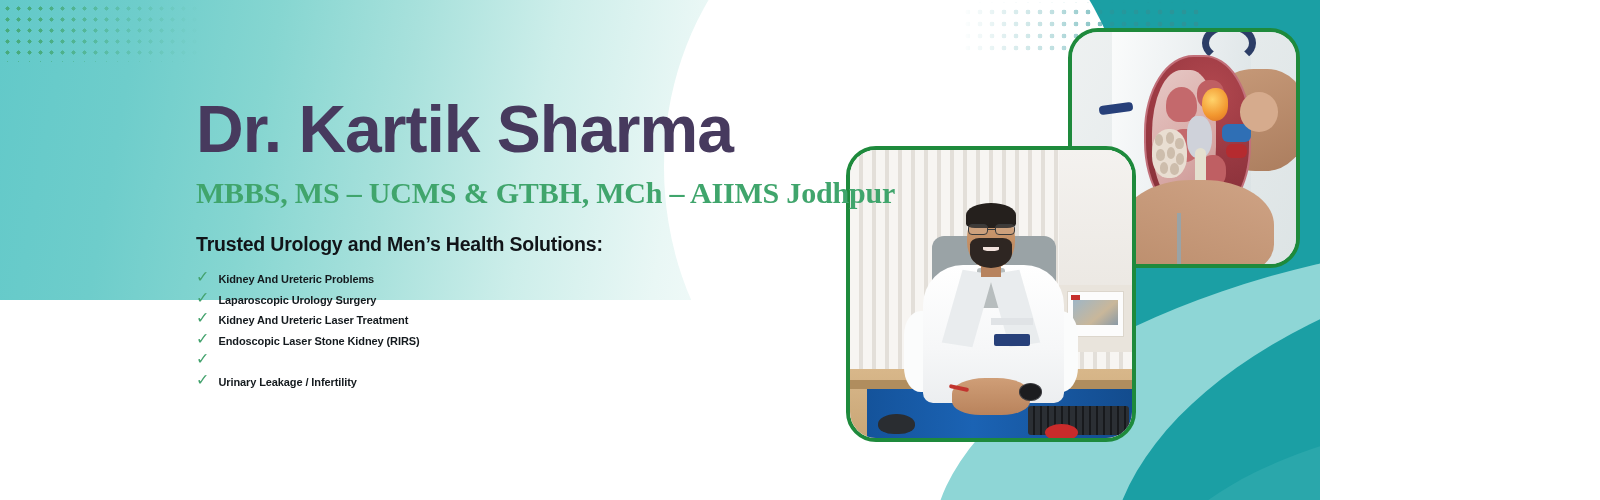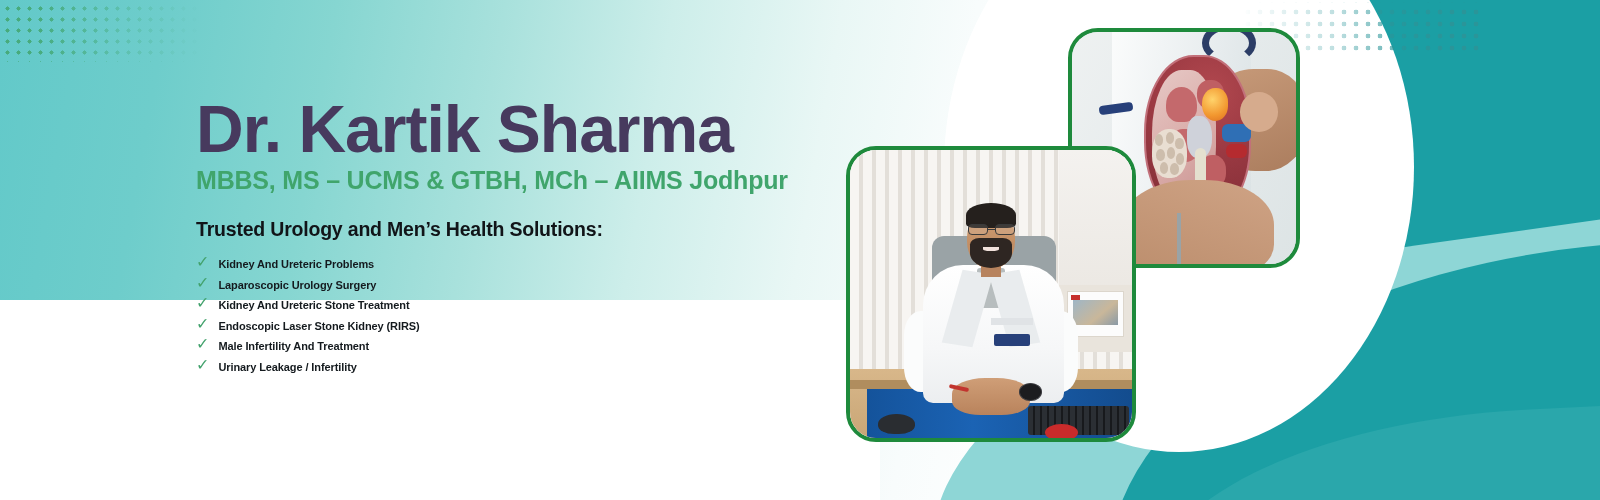--- a/index.html
+++ b/index.html
@@ -1,20 +1,20 @@
 <!DOCTYPE html>
 <html><head>
 <meta charset="utf-8">
 <style>
   * { margin:0; padding:0; box-sizing:border-box; }
   html,body { background:#fff; }
 
   #banner {
     position:relative;
-    width:1600px;
+    width:1320px;
     height:500px;
     overflow:hidden;
     font-family:"Liberation Sans", sans-serif;
     background:linear-gradient(100deg,
        #62c9c9 0%,
        #6ecdcb 10%,
        #86d6d1 20%,
        #a8e1dc 30%,
        #cdeeea 40%,
        #e9f7f5 50%,
@@ -109,26 +109,27 @@
   }
   .doc-name {
     font-size:66px;
     line-height:1.0;
     font-weight:bold;
     color:#473A5E;
     letter-spacing:-1px;
     white-space:nowrap;
   }
   .degrees {
-    margin-top:4px;
-    font-size:25px;
+    margin-top:14px;
+    font-size:30px;
     font-weight:bold;
     color:#40a56c;
     letter-spacing:-.2px;
     white-space:nowrap;
+    font-family:Liberation Serif, serif;
   }
   .tagline {
     margin-top:23px;
     font-size:19.5px;
     font-weight:bold;
     color:#111418;
     letter-spacing:-.2px;
   }
   .svc-list { margin-top:14px; }
   .svc-item {
@@ -255,29 +256,28 @@
       <div class="svc-item">
         <span class="check">✓</span>
         <span class="svc-label">Kidney And Ureteric Problems</span>
       </div>
       <div class="svc-item">
         <span class="check">✓</span>
         <span class="svc-label">Laparoscopic Urology Surgery</span>
       </div>
       <div class="svc-item">
         <span class="check">✓</span>
-        <span class="svc-label">Kidney And Ureteric Stone Treatment</span>
+        <span class="svc-label">Kidney And Ureteric Laser Treatment</span>
       </div>
       <div class="svc-item">
         <span class="check">✓</span>
         <span class="svc-label">Endoscopic Laser Stone Kidney (RIRS)</span>
       </div>
       <div class="svc-item">
         <span class="check">✓</span>
-        <span class="svc-label">Male Infertility And Treatment</span>
       </div>
       <div class="svc-item">
         <span class="check">✓</span>
         <span class="svc-label">Urinary Leakage / Infertility</span>
       </div>
     </div>
   </div>
 
   <div class="card card-kidney">
     <div class="card-inner">

